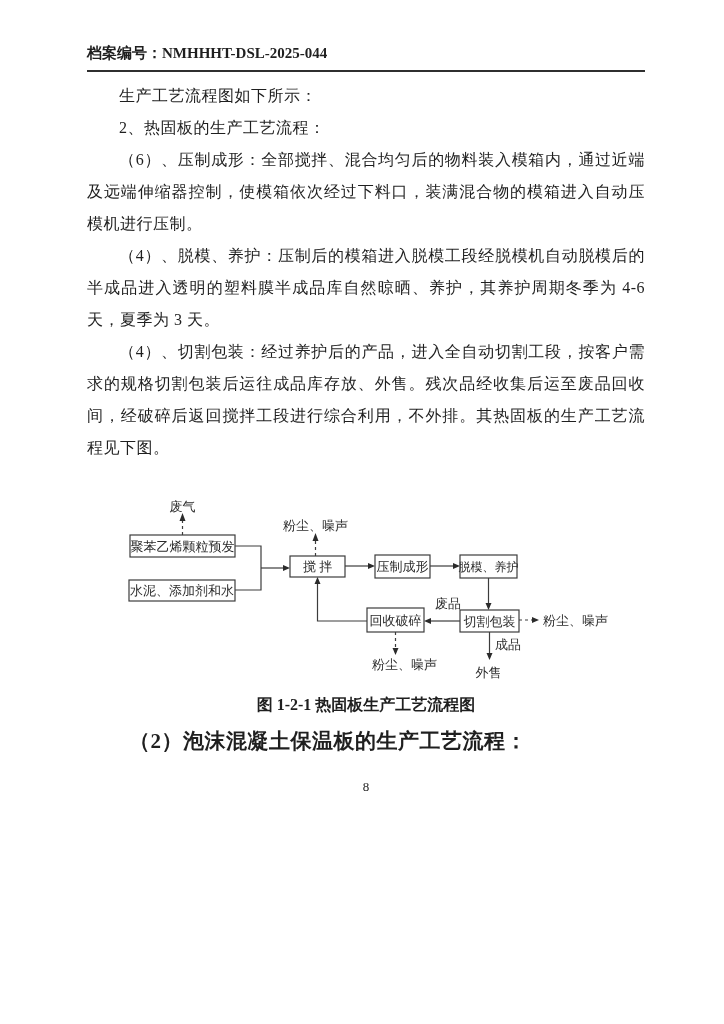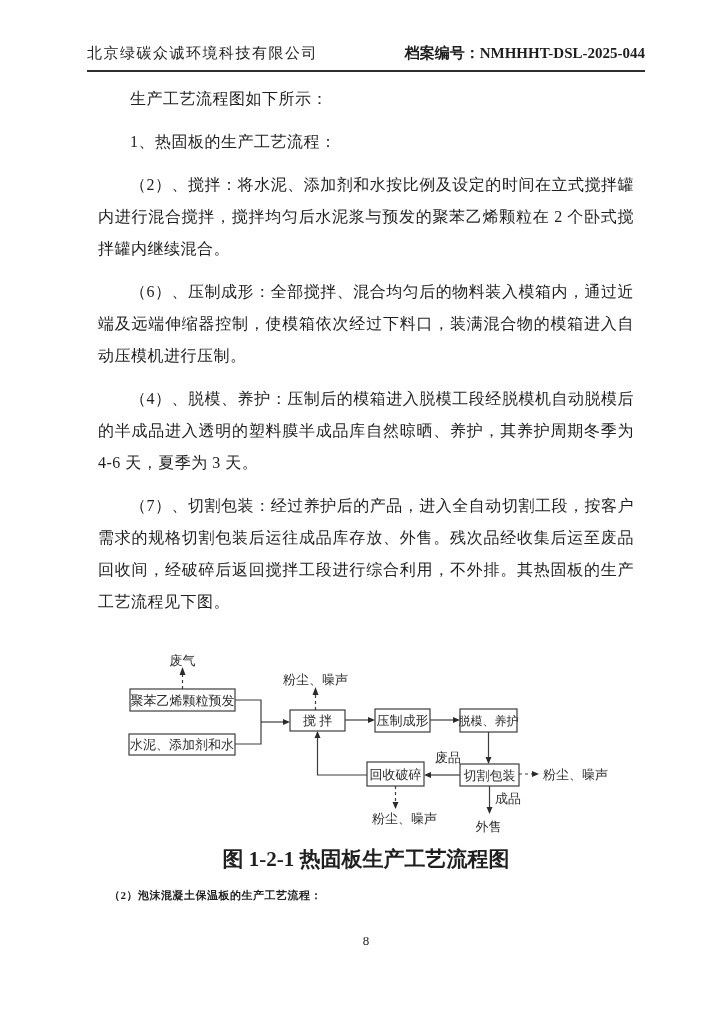--- a/index.html
+++ b/index.html
@@ -16,55 +16,53 @@
   .header{
     display:flex;justify-content:space-between;align-items:flex-end;
     border-bottom:2px solid #2f2f2f;
     padding-bottom:7px;
     font-size:15px;
   }
   .header .company{letter-spacing:1.5px;font-weight:500;}
   .header .docno{font-weight:bold;}
   .content{margin-top:8px;}
   .para{
-    margin:11px;
+    margin:0;
     font-size:16px;
     line-height:32px;
     text-align:justify;
     text-indent:2em;
     letter-spacing:0.5px;
   }
   .diagram{display:block;margin-top:24px;}
   .diagram text{font-size:13px;fill:#2b2b2b;font-family:"Liberation Serif","DejaVu Serif",serif;}
   .diagram text.small{font-size:12px;}
   .diagram .box{fill:none;stroke:#3c3c3c;stroke-width:1.2;}
   .diagram .ln{stroke:#3c3c3c;stroke-width:1.2;fill:none;}
   .diagram .dash{stroke-dasharray:3 3;}
   .diagram .ah{fill:#2b2b2b;stroke:none;}
-  .caption{font-weight:bold;text-align:center;font-size:21px;margin-top:10px;line-height:22px;}
-  .subheading{font-weight:bold;font-size:11px;margin:13px 0 0;text-indent:2em;line-height:24px;letter-spacing:0.5px;}
+  .caption{font-weight:bold;text-align:center;font-size:16px;margin-top:10px;line-height:22px;}
+  .subheading{font-weight:bold;font-size:21px;margin:13px 0 0;text-indent:2em;line-height:24px;letter-spacing:0.5px;}
   .pageno{text-align:center;font-size:13px;margin-top:26px;color:#222;}
 </style>
 </head>
 <body>
 
 <div class="page">
 
   <div class="header">
-    <span class="company">北京绿碳众诚环境科技有限公司</span>
     <span class="docno"><span>档案编号：</span><span>NMHHHT-DSL-2025-044</span></span>
   </div>
 
   <div class="content">
     <p class="para">生产工艺流程图如下所示：</p>
-    <p class="para">1、热固板的生产工艺流程：</p>
-    <p class="para">（2）、搅拌：将水泥、添加剂和水按比例及设定的时间在立式搅拌罐内进行混合搅拌，搅拌均匀后水泥浆与预发的聚苯乙烯颗粒在 2 个卧式搅拌罐内继续混合。</p>
+    <p class="para">2、热固板的生产工艺流程：</p>
     <p class="para">（6）、压制成形：全部搅拌、混合均匀后的物料装入模箱内，通过近端及远端伸缩器控制，使模箱依次经过下料口，装满混合物的模箱进入自动压模机进行压制。</p>
     <p class="para">（4）、脱模、养护：压制后的模箱进入脱模工段经脱模机自动脱模后的半成品进入透明的塑料膜半成品库自然晾晒、养护，其养护周期冬季为 4-6 天，夏季为 3 天。</p>
-    <p class="para">（7）、切割包装：经过养护后的产品，进入全自动切割工段，按客户需求的规格切割包装后运往成品库存放、外售。残次品经收集后运至废品回收间，经破碎后返回搅拌工段进行综合利用，不外排。其热固板的生产工艺流程见下图。</p>
+    <p class="para">（4）、切割包装：经过养护后的产品，进入全自动切割工段，按客户需求的规格切割包装后运往成品库存放、外售。残次品经收集后运至废品回收间，经破碎后返回搅拌工段进行综合利用，不外排。其热固板的生产工艺流程见下图。</p>
 
     <svg class="diagram" width="560" height="196" viewBox="0 0 560 196">
 
       <g>
         <line class="ln dash" x1="95.5" y1="47" x2="95.5" y2="30"></line>
         <polygon class="ah" points="92.5,33 98.5,33 95.5,25"></polygon>
       </g>
       <text x="95.5" y="23" text-anchor="middle">废气</text>
 
       <g>

